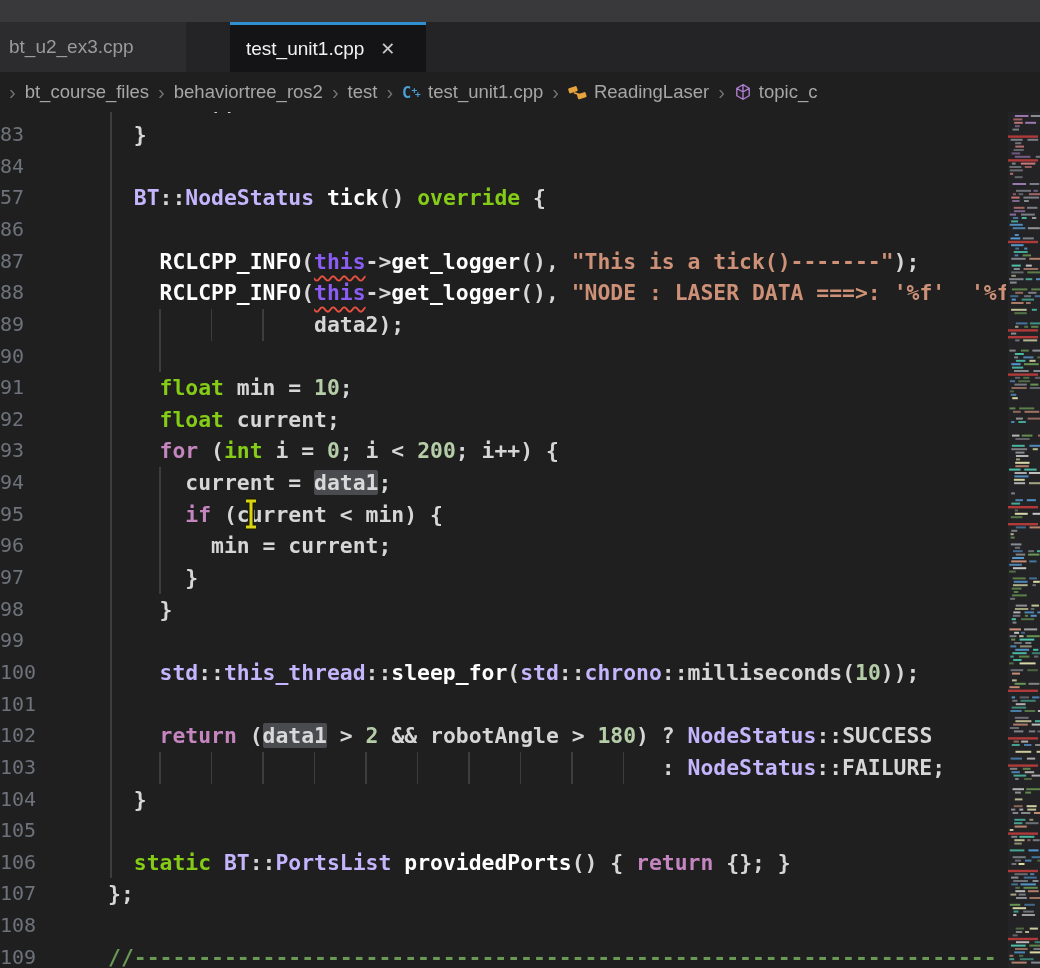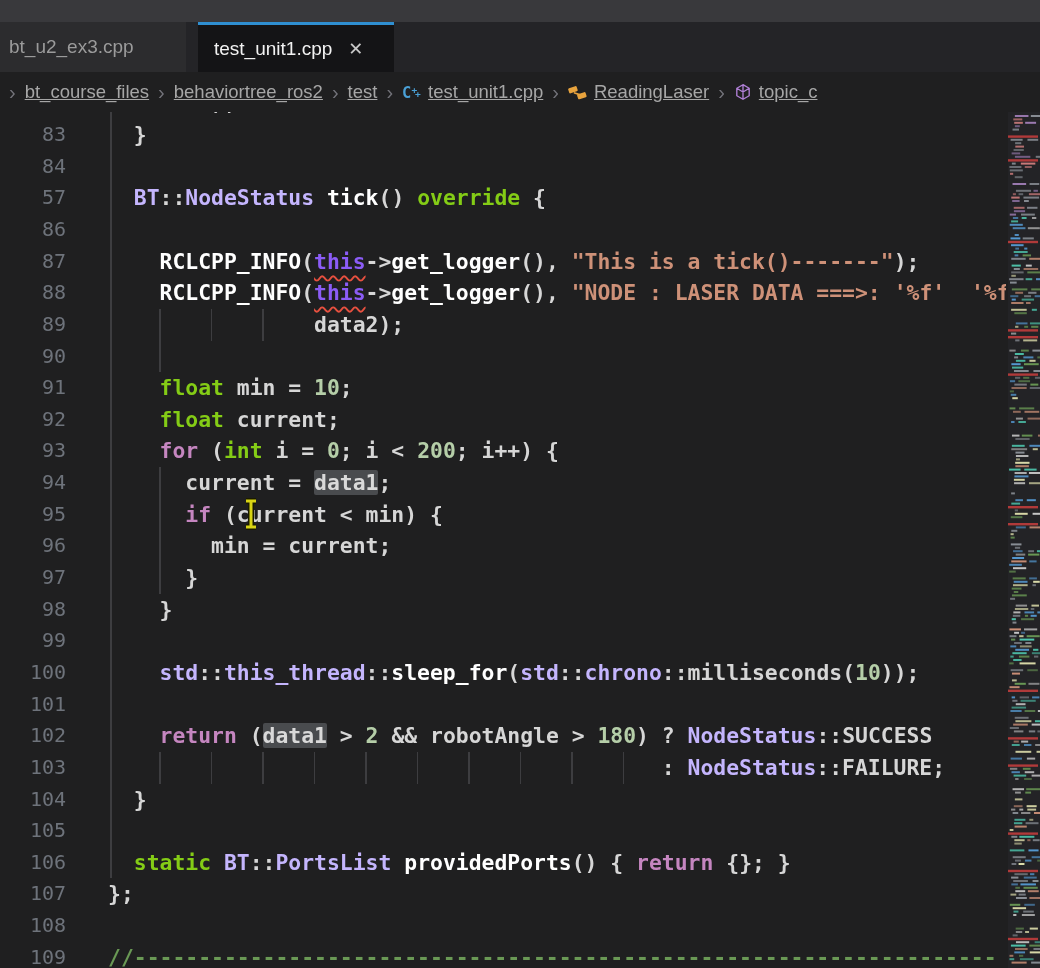--- a/index.html
+++ b/index.html
@@ -1,39 +1,39 @@
 <!DOCTYPE html>
 <html><head>
 <meta charset="utf-8">
 <style>
   html,body{margin:0;padding:0;background:#1f1f20;}
   .window{position:relative;width:1040px;height:968px;background:#1f1f20;overflow:hidden;
           font-family:"Liberation Sans",sans-serif;}
   
   .titlebar{position:absolute;left:0;top:0;width:1040px;height:22px;background:#39393c;}
   
-  .tabbar{position:absolute;left:0;top:22px;width:1040px;height:50px;background:#242427;display:flex;}
+  .tabbar{position:absolute;left:0;top:22px;width:1040px;height:50px;background:#242427;display:flex;gap:32px;}
   .tab{height:50px;display:flex;align-items:center;font-size:19px;white-space:nowrap;box-sizing:border-box;cursor:pointer;}
   .tab.inactive{background:#2c2c2e;color:#9b9b9b;width:186px;padding-left:9px;}
   .tab.active{background:#141416;color:#f2f2f2;margin-left:12px;padding:0 16px;border-top:3px solid #2f8fd1;width:196px;}
   .tab .close{margin-left:16px;color:#c8c8c8;font-size:18px;}
   
   .breadcrumb{position:absolute;left:0;top:72px;width:1040px;height:40px;background:#1f1f20;
               display:flex;align-items:center;font-size:18.5px;color:#a6a6a6;white-space:nowrap;
               overflow:hidden;padding-left:9px;box-sizing:border-box;}
-  .crumb{display:flex;align-items:center;cursor:pointer;text-decoration:underline;}
+  .crumb{display:flex;align-items:center;cursor:pointer;}
   .chev{color:#73737a;margin:0 9px;font-size:20px;font-weight:400;}
   .bc-icon{margin-right:7px;display:flex;align-items:center;}
   
   .editor{position:absolute;left:0;top:112px;width:1006px;height:856px;overflow:hidden;
           font-family:"DejaVu Sans Mono","Liberation Mono",monospace;font-size:21.4px;
           font-weight:600;color:#d6d6d6;font-variant-ligatures:none;}
   .line{display:flex;height:31.65px;line-height:31.65px;white-space:pre;}
   .line.partial{margin-top:-24.6px;}
-  .ln{width:66px;text-align:right;color:#6e737b;font-weight:400;font-size:20px;flex:none;}
+  .ln{width:66px;text-align:left;color:#6e737b;font-weight:400;font-size:20px;flex:none;}
   .code{margin-left:42px;flex:none;}
   .tk-kw{color:#84cc16}
   .tk-ctrl{color:#c586c0}
   .tk-type{color:#c4b5fd}
   .tk-fn{color:#ffffff}
   .tk-str{color:#ce9178}
   .tk-num{color:#b5cea8}
   .tk-cmt{color:#6a9955}
   .tk-txt{color:#d6d6d6}
   .tk-kwerr{color:#8b5cf6;text-decoration-line:underline;text-decoration-style:wavy;

